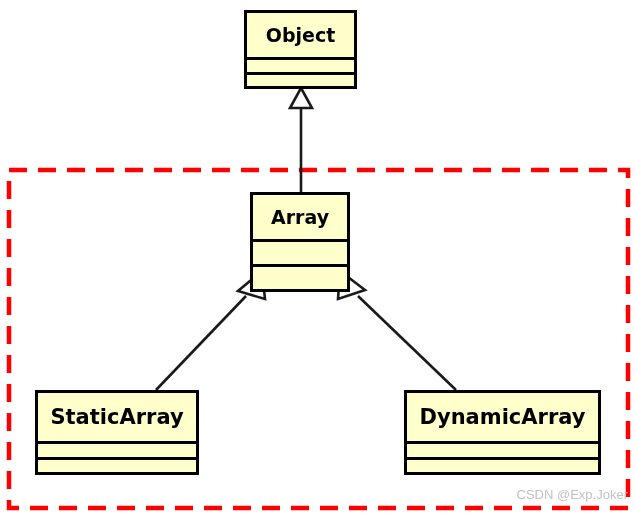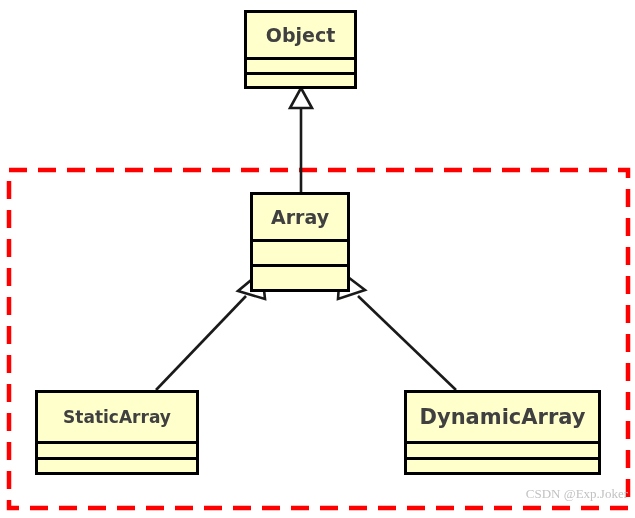--- a/index.html
+++ b/index.html
@@ -32,21 +32,21 @@
   .uml-name-compartment {
     flex: 0 0 auto;
     display: flex;
     align-items: center;
     justify-content: center;
     border-bottom: 3px solid #000000;
     box-sizing: border-box;
   }
   .uml-name-compartment span {
     font-weight: bold;
-    color: #404040;
+    color: #000000;
     letter-spacing: 0px;
     white-space: nowrap;
   }
   .uml-attr-compartment {
     flex: 1 1 auto;
     border-bottom: 3px solid #000000;
     box-sizing: border-box;
   }
   .uml-op-compartment {
     flex: 1 1 auto;
@@ -63,35 +63,35 @@
   #class-array {
     left: 250px; top: 192px; width: 100px; height: 100px;
   }
   #class-array .uml-name-compartment { height: 47px; }
   #class-array .uml-name-compartment span { font-size: 19px; }
 
   #class-staticarray {
     left: 35px; top: 390px; width: 164px; height: 85px;
   }
   #class-staticarray .uml-name-compartment { height: 51px; }
-  #class-staticarray .uml-name-compartment span { font-size: 17px; }
+  #class-staticarray .uml-name-compartment span { font-size: 21px; }
 
   #class-dynamicarray {
     left: 404px; top: 390px; width: 197px; height: 85px; justify-content: space-between;
   }
   #class-dynamicarray .uml-name-compartment { height: 51px; }
   #class-dynamicarray .uml-name-compartment span { font-size: 21px; }
 
   #watermark {
     position: absolute;
     right: 7px;
     bottom: 16px;
     font-size: 13px;
     color: #c2c2c2;
-    font-family: Liberation Serif, serif;
+    font-family: Liberation Sans, sans-serif;
     white-space: nowrap;
   }
 </style>
 </head>
 <body>
 
 <svg id="diagram-canvas" viewBox="0 0 635 518" xmlns="http://www.w3.org/2000/svg">
 
   <rect x="9" y="170" width="619" height="338" fill="none" stroke="#ff0000" stroke-width="4.5" stroke-dasharray="18 11" stroke-linecap="butt"></rect>
 

